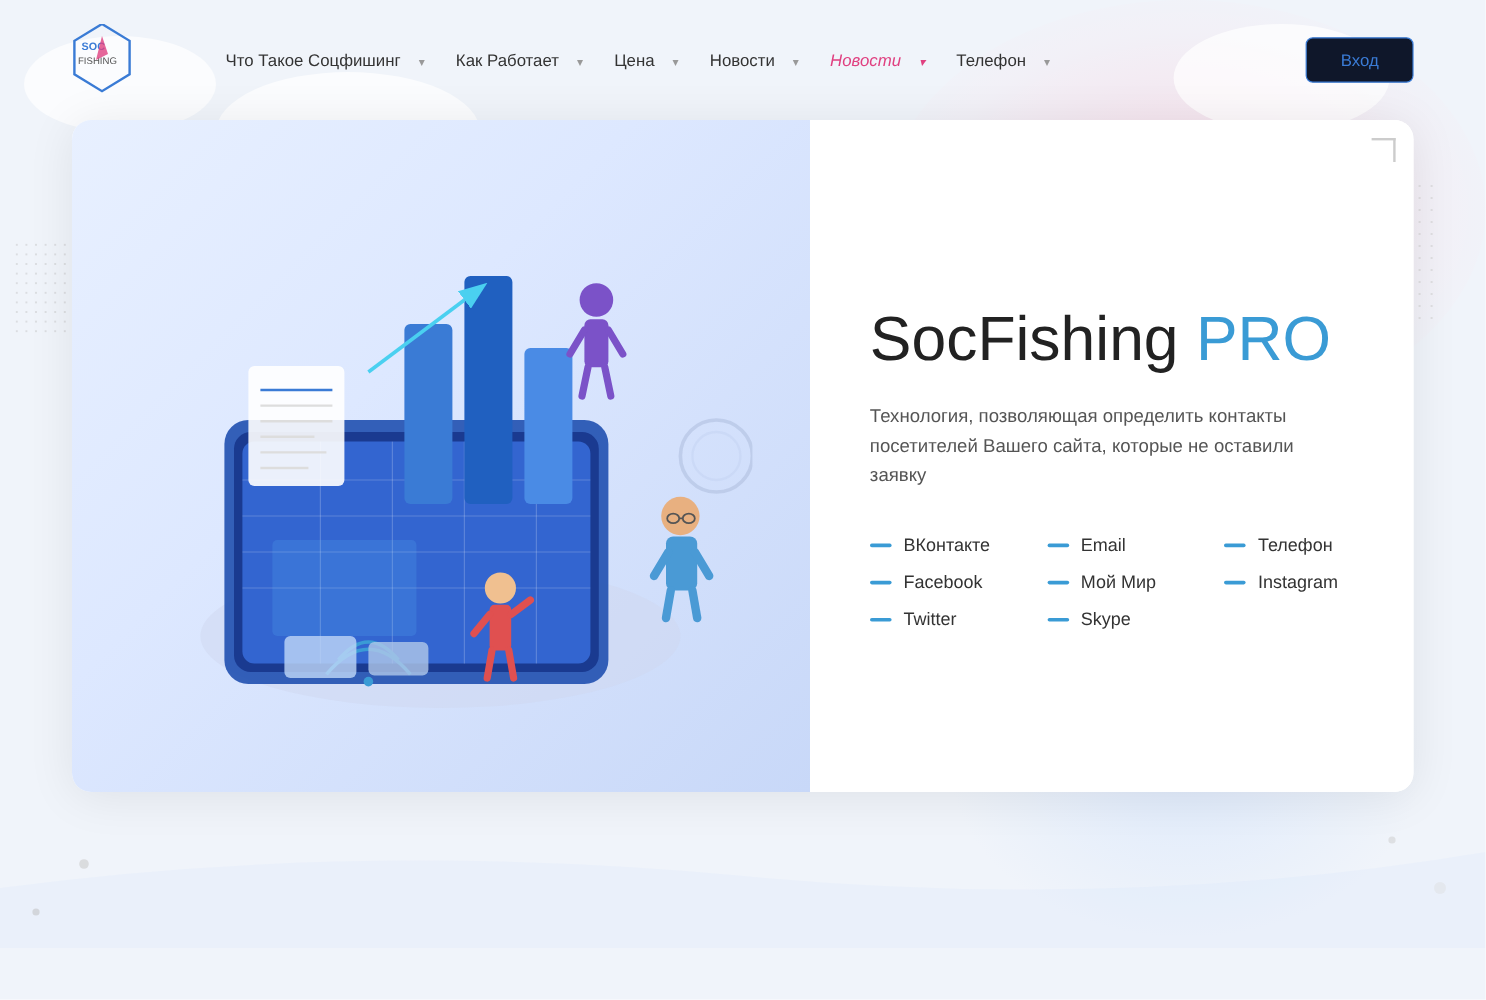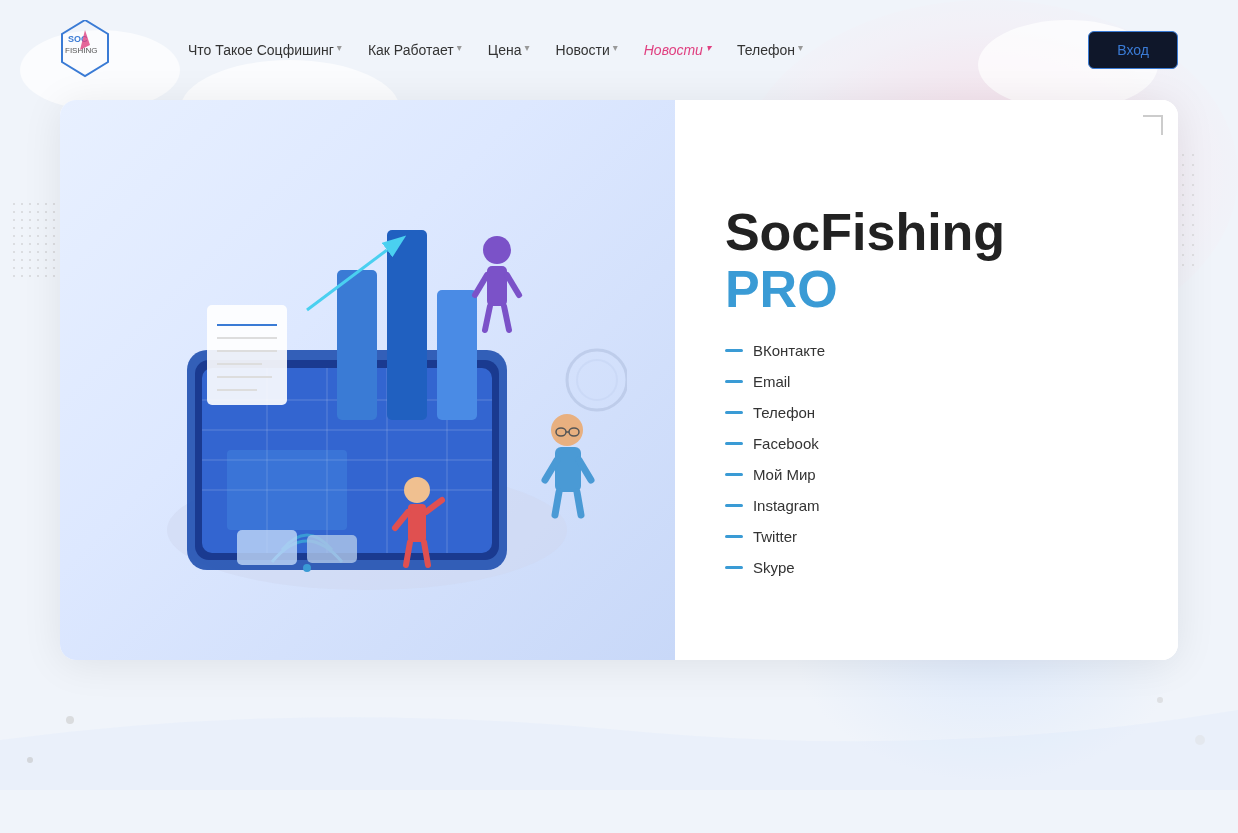--- a/index.html
+++ b/index.html
@@ -97,22 +97,22 @@
 
     .nav-links {
       display: flex;
       align-items: center;
       gap: 6px;
       flex: 1;
     }
 
     .nav-item {
       display: flex;
-      align-items: flex-start;
-      gap: 3px;
+      align-items: flex-end;
+      gap: 15px;
       padding: 8px 10px;
       font-size: 14px;
       color: #333;
       cursor: pointer;
       white-space: nowrap;
     }
 
     .nav-item.active {
       color: #e04080;
       font-style: italic;
@@ -164,21 +164,21 @@
       flex: 1;
       padding: 60px 50px 40px 50px;
       background: white;
       display: flex;
       flex-direction: column;
       justify-content: center;
     }
 
     .hero-title {
       font-size: 52px;
-      font-weight: 700;
+      font-weight: 400;
       color: #222;
       line-height: 1.1;
       margin-bottom: 24px;
     }
 
     .hero-title .pro {
       color: #3a9bd5;
     }
 
     .hero-desc {
@@ -220,21 +220,21 @@
       cursor: pointer;
       display: flex;
       align-items: center;
       justify-content: center;
       color: white;
       font-size: 18px;
     }
 
     .contacts-grid {
       display: grid;
-      grid-template-columns: 1fr;
+      grid-template-columns: 1fr 1fr 1fr;
       gap: 14px 40px;
     }
 
     .contact-item {
       display: flex;
       align-items: center;
       gap: 10px;
       font-size: 15px;
       color: #333;
     }
@@ -408,20 +408,21 @@
       <rect x="130" y="380" width="60" height="35" rx="5" fill="#c0d8f8" opacity="0.8"></rect>
       <rect x="200" y="385" width="50" height="28" rx="5" fill="#b0c8e8" opacity="0.8"></rect>
     </svg>
   </div>
 
   <div class="hero-content">
     <h1 class="hero-title">
       <span>SocFishing </span><span class="pro">PRO</span>
     </h1>
 
+    <p class="hero-desc">Технология, позволяющая определить контакты посетителей Вашего сайта, которые не оставили заявку</p>
 
 
     <div class="contacts-grid">
       <div class="contact-item">
         <span class="contact-dash"></span>
         <span>ВКонтакте</span>
       </div>
       <div class="contact-item">
         <span class="contact-dash"></span>
         <span>Email</span>

